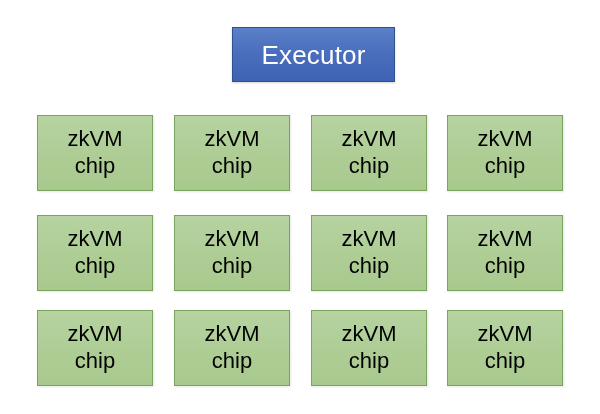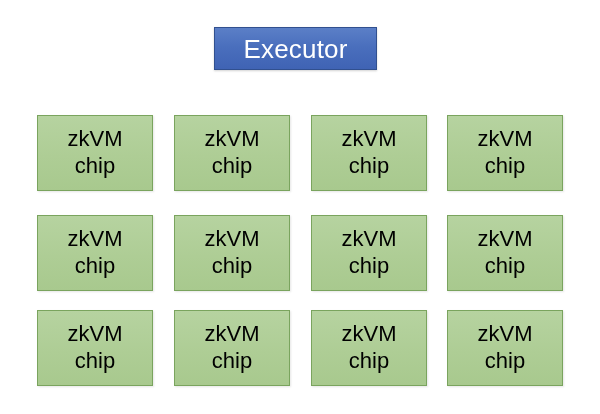--- a/index.html
+++ b/index.html
@@ -16,24 +16,24 @@
 
   #diagram {
     position: relative;
     width: 600px;
     height: 414px;
   }
 
   
   .executor-node {
     position: absolute;
-    left: 214px;
+    left: 232px;
     top: 27px;
     width: 163px;
-    height: 43px;
+    height: 55px;
     box-sizing: border-box;
     background: linear-gradient(180deg, #5b7fc7 0%, #4a6fbd 45%, #3f63b4 100%);
     border: 1px solid #31508f;
     display: flex;
     align-items: center;
     justify-content: center;
     box-shadow: 0 1px 2px rgba(0,0,0,0.18);
   }
   .executor-label {
     color: #ffffff;

